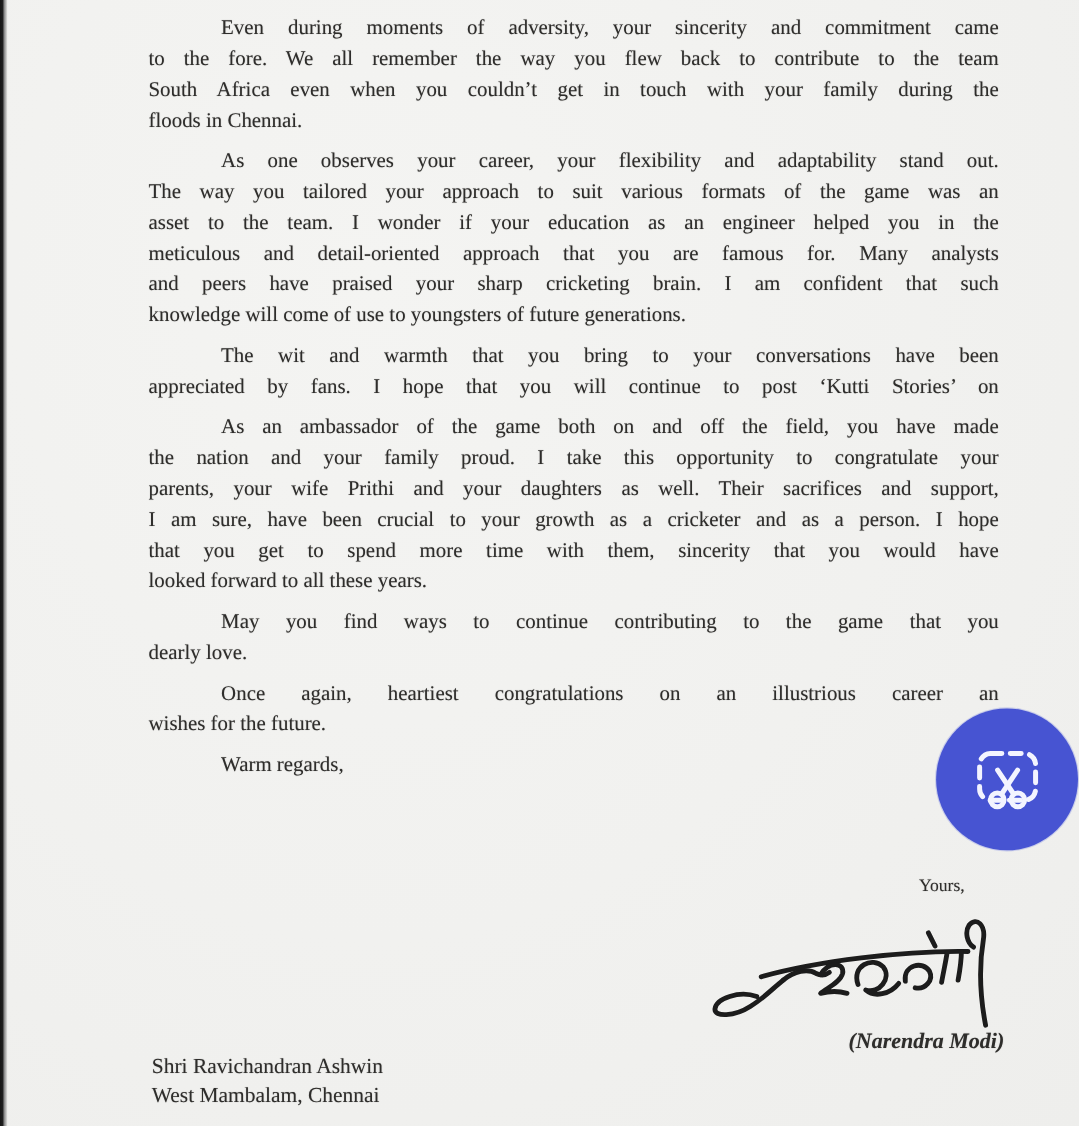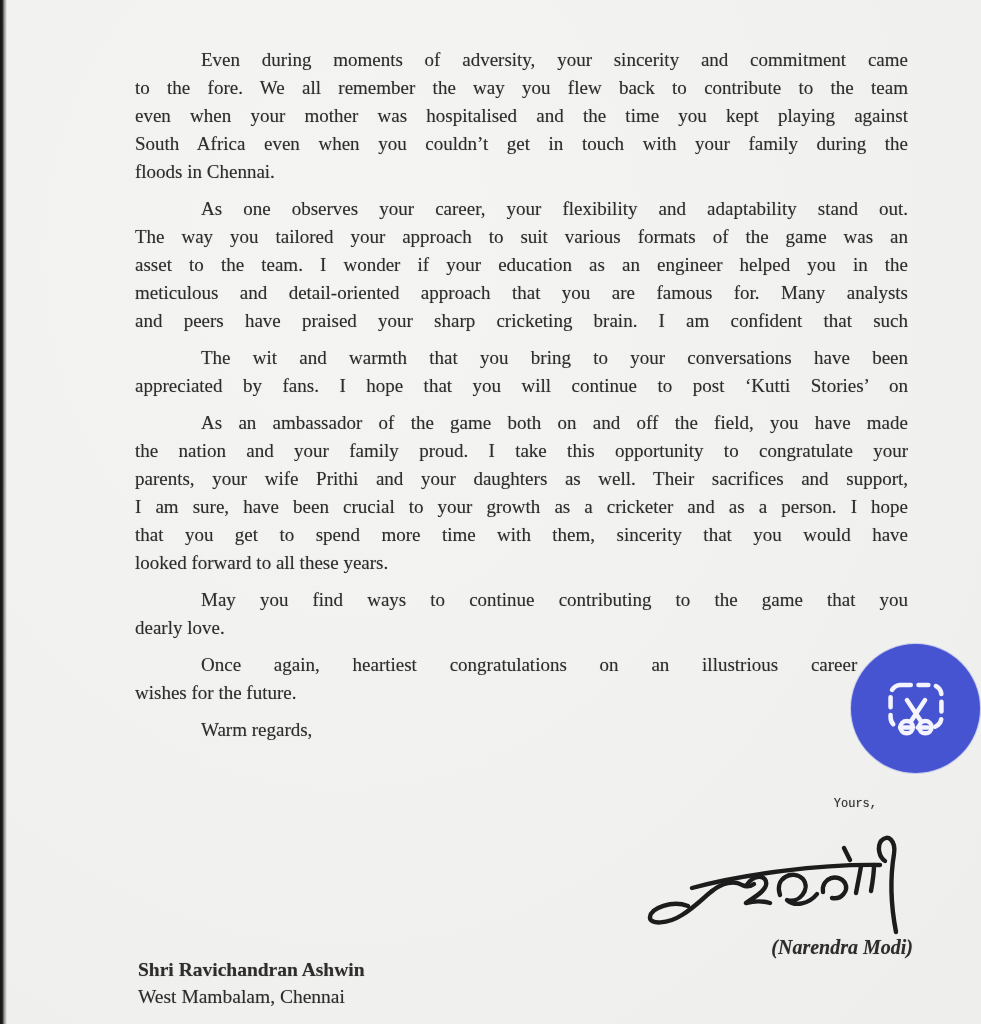--- a/index.html
+++ b/index.html
@@ -7,65 +7,65 @@
     position:relative;width:981px;height:1024px;overflow:hidden;
     background:radial-gradient(ellipse at 35% 25%, #f4f4f2 0%, #f1f1ef 55%, #eeeeec 100%);
     font-family:"Liberation Serif","DejaVu Serif",serif;
     color:#2e2d2b;
   }
   .edge-strip{
     position:absolute;left:0;top:0;width:7px;height:100%;
     background:linear-gradient(to right,#161616 0%,#1d1d1d 32%,#8d8d8d 58%,rgba(140,140,140,0) 100%);
   }
   .letter-body{
-    position:absolute;left:135px;top:46px;width:773px;
+    position:absolute;left:135px;top:12px;width:773px;
     font-size:19px;line-height:28px;
     text-shadow:0 0 1px rgba(46,45,43,.38);
   }
   .para{margin:0 0 9px 0;}
   .line{
     text-align:justify;text-align-last:justify;
     height:28px;overflow:hidden;white-space:normal;
   }
   .line.first{text-indent:66px;}
   .line.last{text-align-last:left;}
-  .valediction{position:absolute;top:797px;right:104px;font-size:12px;text-shadow:0 0 1px rgba(46,45,43,.38);font-family:Liberation Mono, monospace;}
+  .valediction{position:absolute;top:797px;right:104px;font-size:16px;text-shadow:0 0 1px rgba(46,45,43,.38);}
   .signature{position:absolute;left:642px;top:820px;width:282px;height:120px;}
   .signed-name{position:absolute;top:936px;right:68px;font-weight:bold;font-size:20px;text-shadow:0 0 1px rgba(46,45,43,.38);font-style:italic;}
   .recipient{position:absolute;left:138px;top:956px;font-size:19.5px;line-height:27px;text-shadow:0 0 1px rgba(46,45,43,.38);}
-  .recipient .name{font-weight:bold;}
+  .recipient .name{font-weight:normal;}
   .snip-button{
     position:absolute;left:851px;top:644px;width:129px;height:129px;
     border:none;border-radius:50%;padding:0;cursor:pointer;
     display:flex;align-items:center;justify-content:center;
     box-shadow:0 0 0 1px rgba(130,140,225,.35);
   }
   .snip-button svg{width:66px;height:66px;display:block;}
 </style>
 </head>
 <body>
 
 <div class="stage" style="color: rgb(46, 45, 43);">
 
   <div class="edge-strip"></div>
 
   <div class="letter-body">
       <div class="para">
         <div class="line first">Even during moments of adversity, your sincerity and commitment came</div>
         <div class="line">to the fore. We all remember the way you flew back to contribute to the team</div>
-        <div class="line">even when your mother was hospitalised and the time you kept playing against</div>
         <div class="line">South Africa even when you couldn’t get in touch with your family during the</div>
         <div class="line last">floods in Chennai.</div>
       </div>
       <div class="para">
         <div class="line first">As one observes your career, your flexibility and adaptability stand out.</div>
         <div class="line">The way you tailored your approach to suit various formats of the game was an</div>
         <div class="line">asset to the team. I wonder if your education as an engineer helped you in the</div>
         <div class="line">meticulous and detail-oriented approach that you are famous for. Many analysts</div>
         <div class="line">and peers have praised your sharp cricketing brain. I am confident that such</div>
+        <div class="line last">knowledge will come of use to youngsters of future generations.</div>
       </div>
       <div class="para">
         <div class="line first">The wit and warmth that you bring to your conversations have been</div>
         <div class="line">appreciated by fans. I hope that you will continue to post ‘Kutti Stories’ on</div>
       </div>
       <div class="para">
         <div class="line first">As an ambassador of the game both on and off the field, you have made</div>
         <div class="line">the nation and your family proud. I take this opportunity to congratulate your</div>
         <div class="line">parents, your wife Prithi and your daughters as well. Their sacrifices and support,</div>
         <div class="line">I am sure, have been crucial to your growth as a cricketer and as a person. I hope</div>

